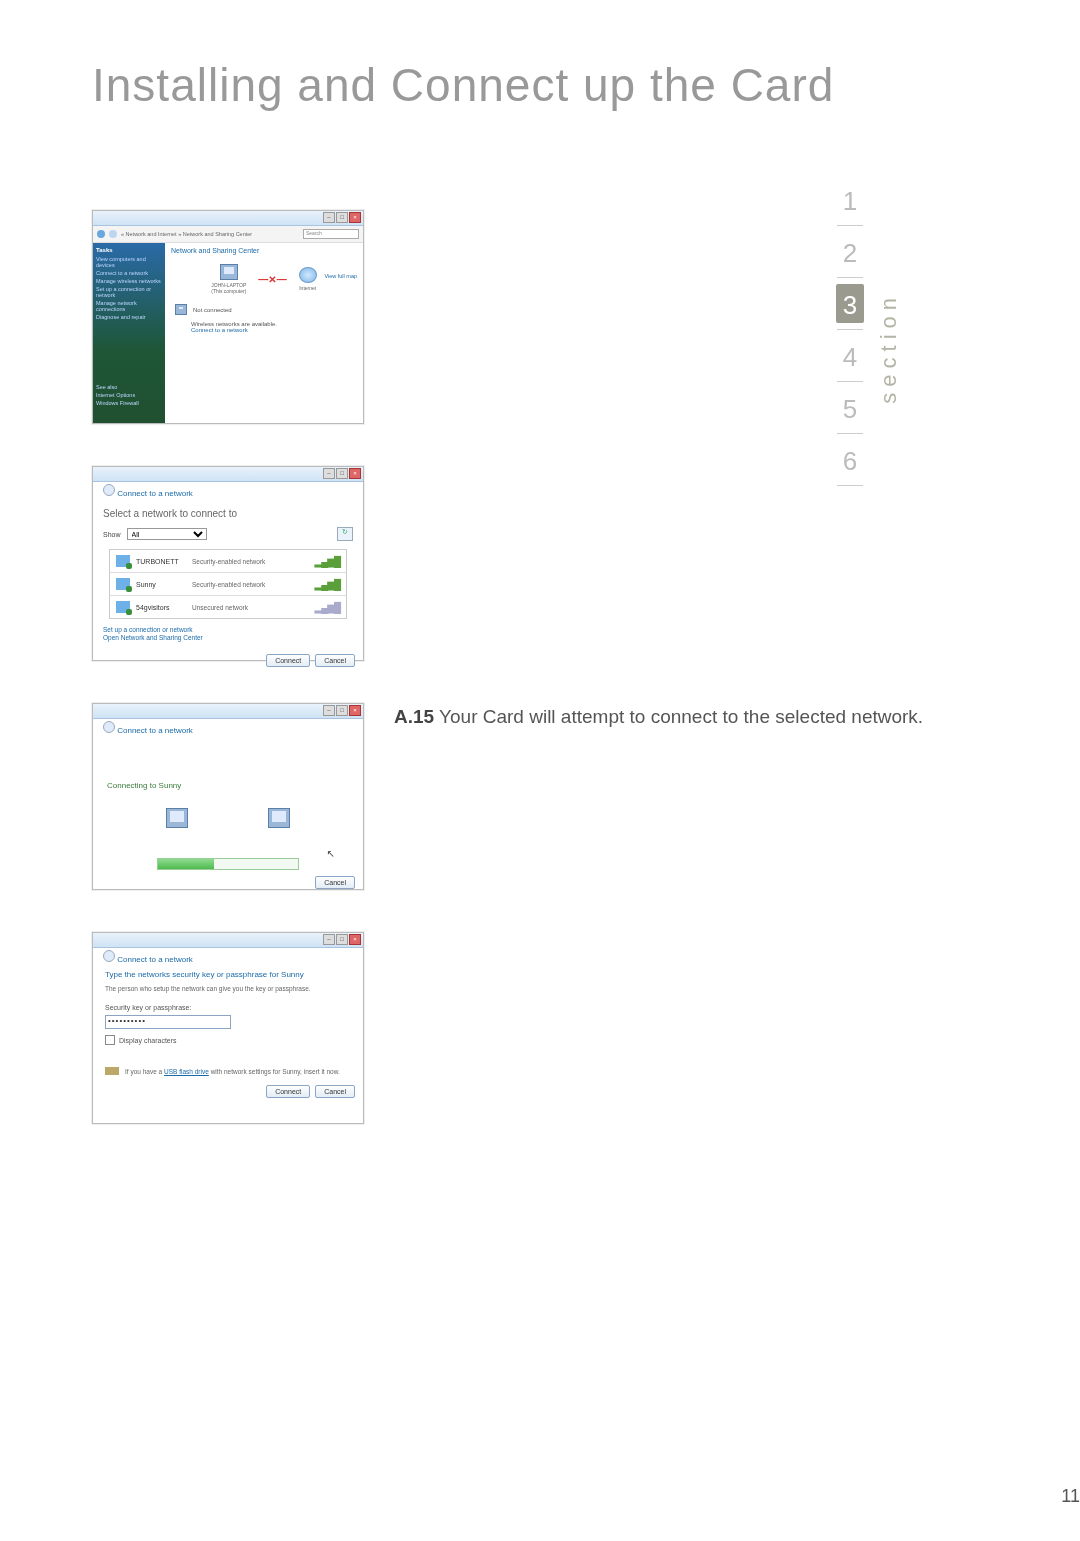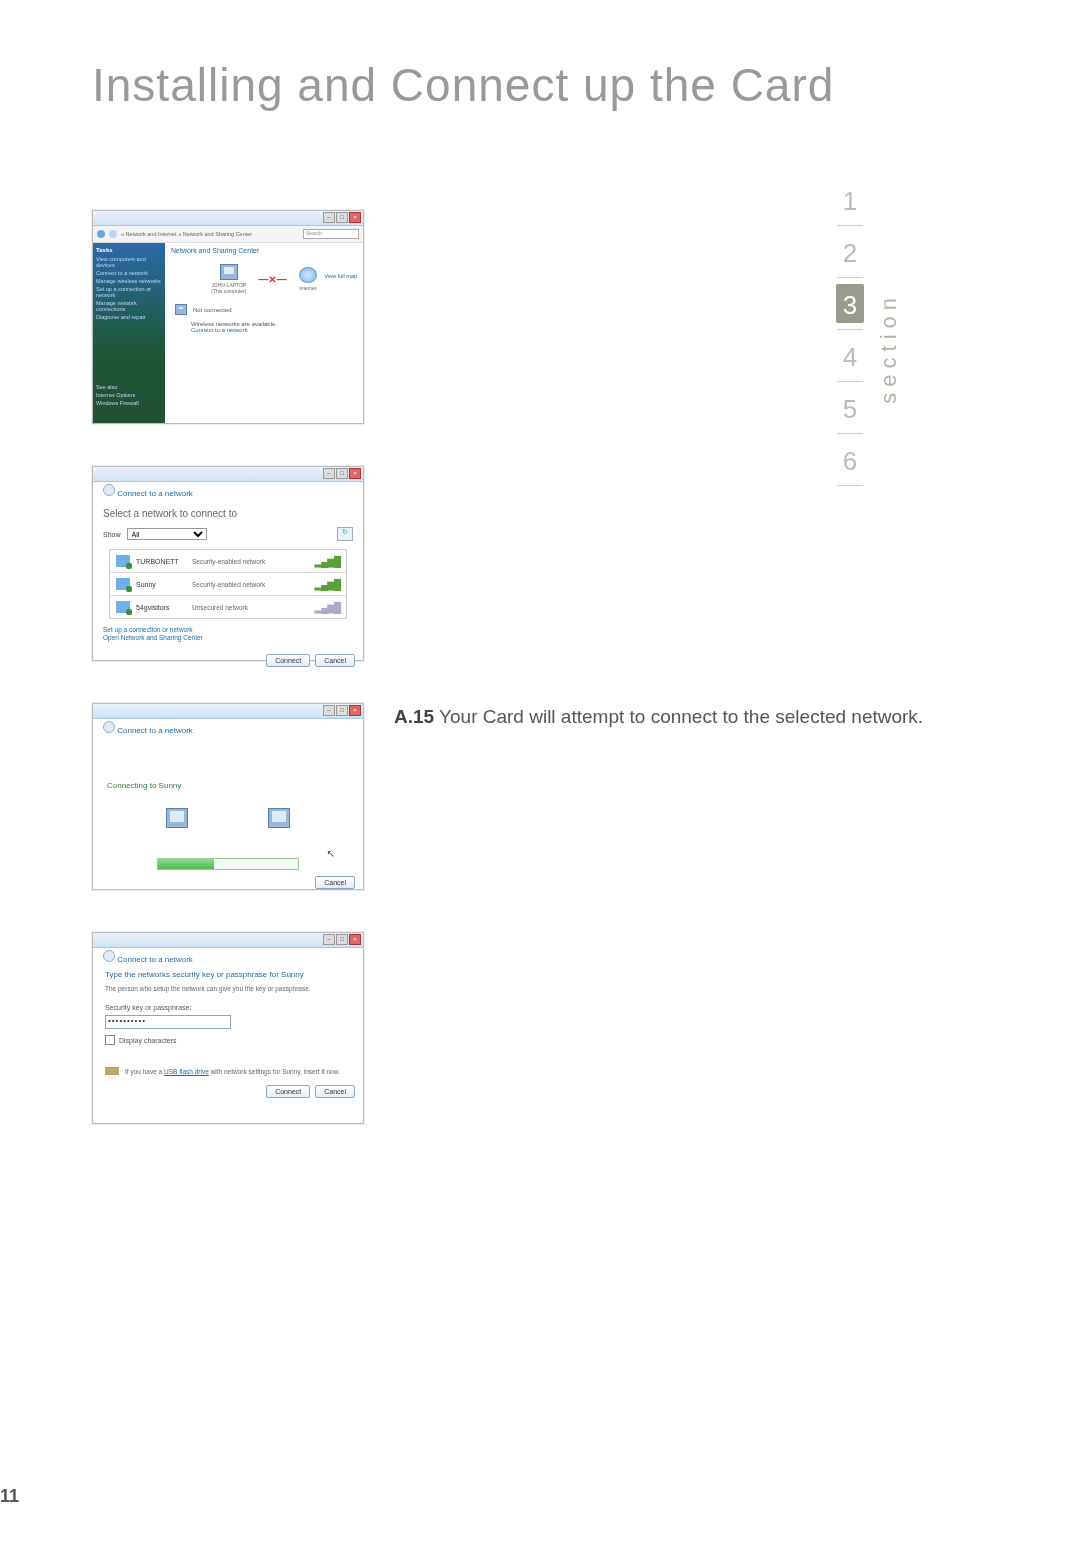--- a/index.html
+++ b/index.html
@@ -156,24 +156,23 @@
     text-orientation: mixed;
     transform: rotate(180deg);
     color:#b4b4a6;
     font-size:22px;
     letter-spacing:6px;
     margin-top: 112px;
   }
   .page-number {
     position:absolute;
     left:0; right:0; bottom:34px;
-    text-align:left;
+    text-align:right;
     font-size:18px;
     color:#555;
-    font-weight:bold;
   }
 </style>
 </head>
 <body>
 
 <div class="page-title">Installing and Connect up the Card</div>
 
 <div class="section-nav">
   <div class="sec-nums">
     <div class="n">1</div>

